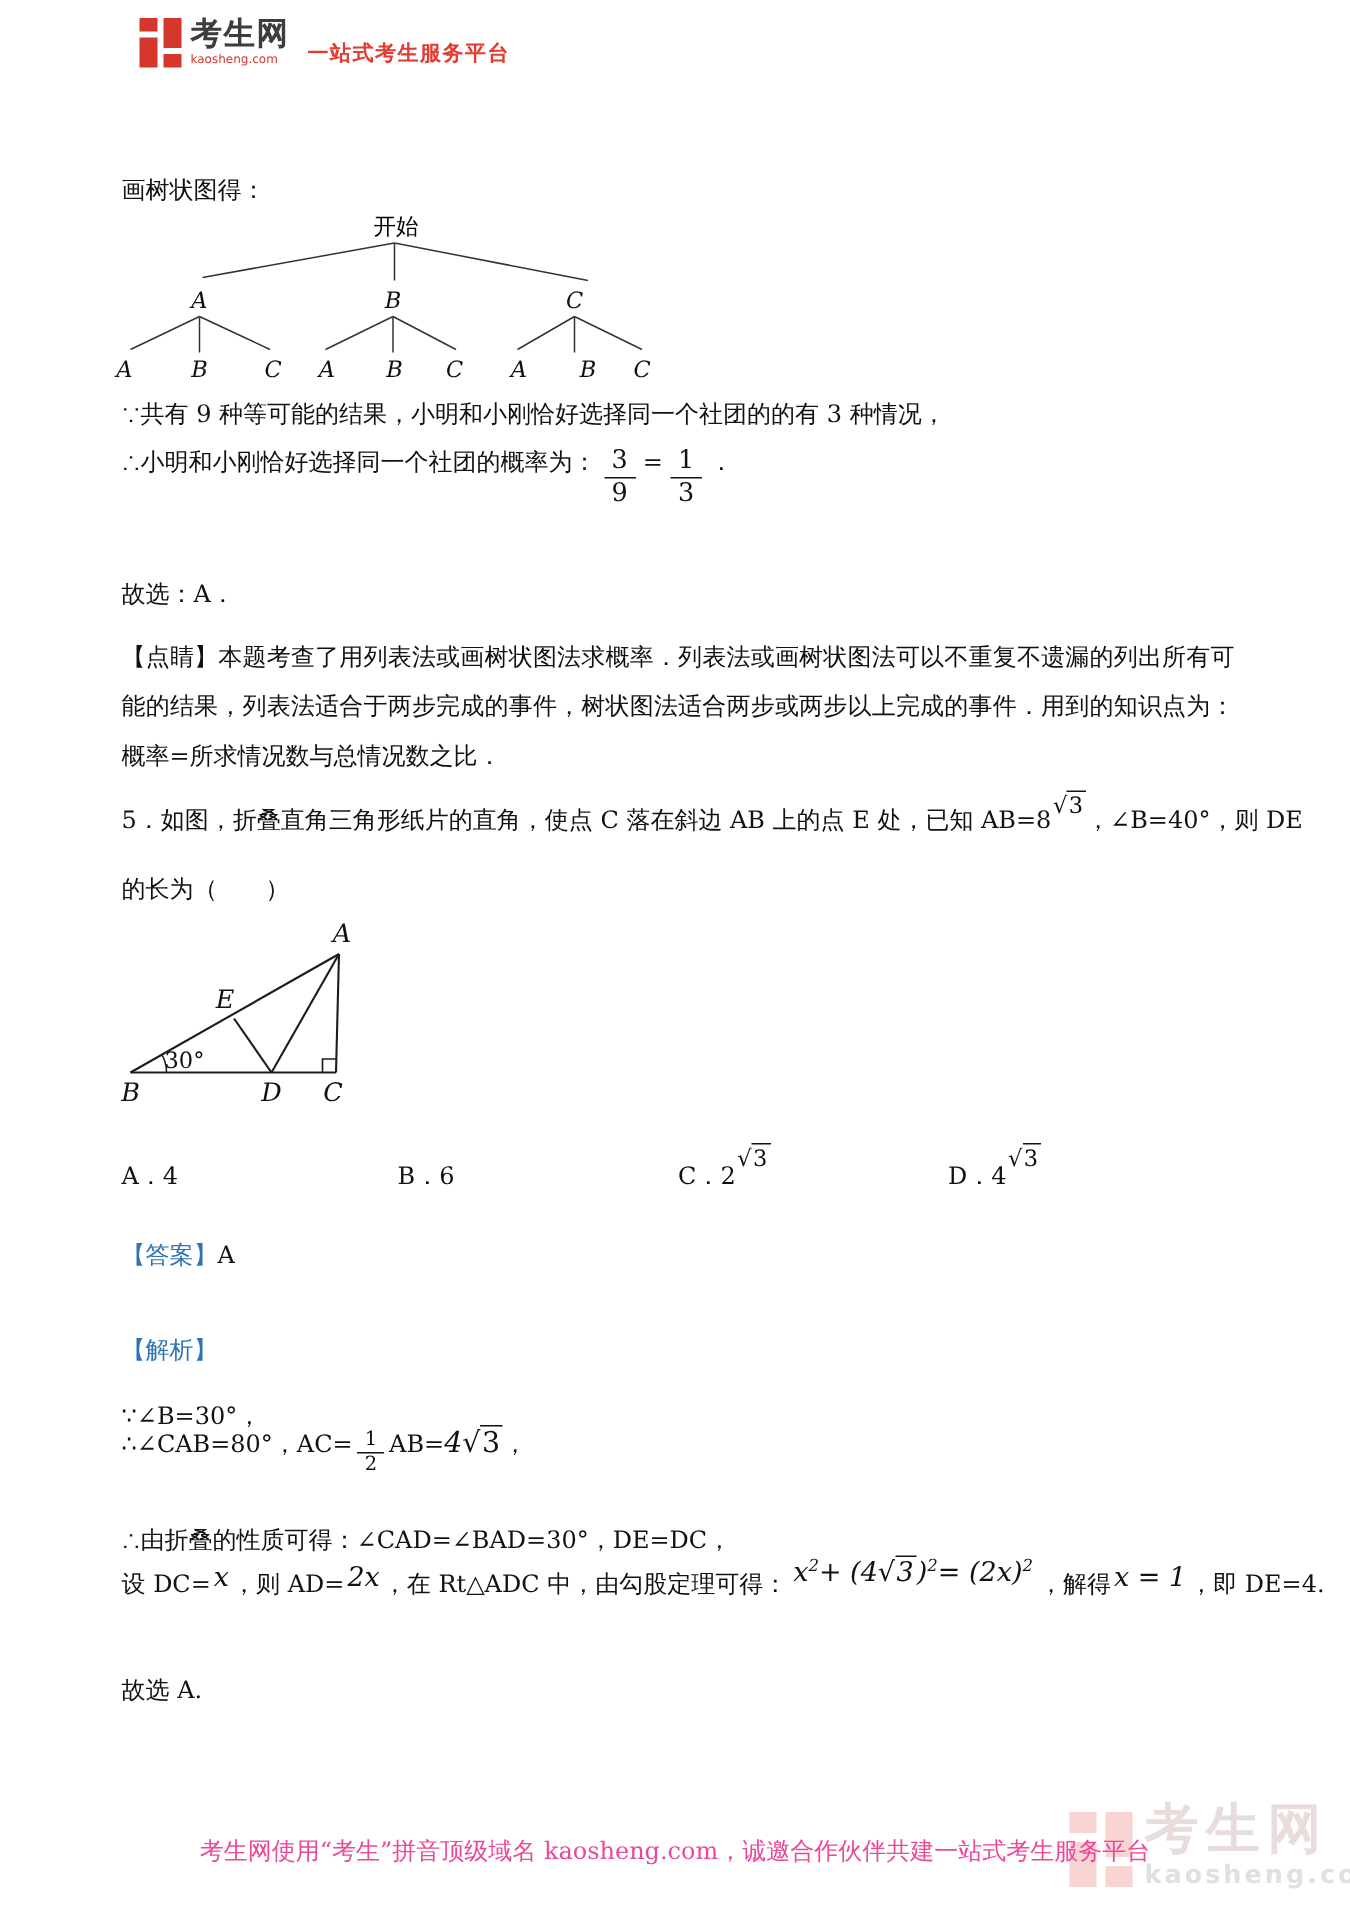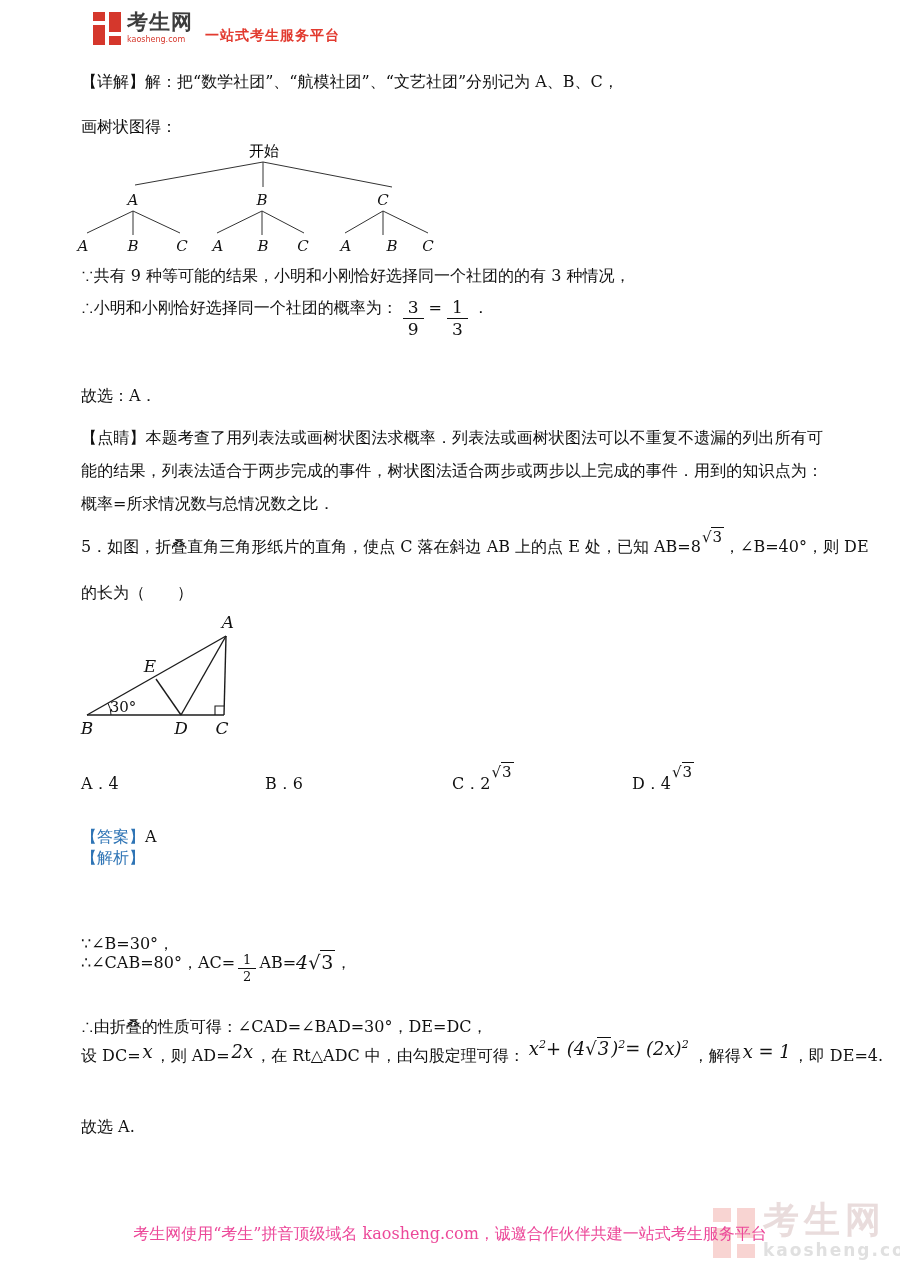--- a/index.html
+++ b/index.html
@@ -70,21 +70,20 @@
       <i class="b3" style="background:#d5372c"></i>
         <i class="b4" style="background:#d5372c"></i>
     </span>
     <span class="brand-col">
       <div class="brand-cn">考生网</div>
       <div class="brand-dom" style="color:#d5372c">kaosheng.com</div>
     </span>
     <span class="slogan" style="color:#e23b30">一站式考生服务平台</span>
   </div>
 
-  <div class="abs para" style="top:72px">【详解】解：把“数学社团”、“航模社团”、“文艺社团”分别记为 A、B、C，</div>
   <div class="abs para" style="top:117px">画树状图得：</div>
 
   <svg class="abs" style="left:70px;top:141px" width="380" height="114" viewBox="0 0 380 114">
     <g stroke="#333" stroke-width="1">
       <line x1="193" y1="21" x2="65" y2="44"></line>
       <line x1="193" y1="21" x2="193" y2="46"></line>
       <line x1="193" y1="21" x2="322" y2="46"></line>
       <line x1="63" y1="70" x2="17" y2="92"></line>
       <line x1="63" y1="70" x2="63" y2="94"></line>
       <line x1="63" y1="70" x2="110" y2="92"></line>
@@ -184,21 +183,21 @@
       <span class="rad sup-rad">
           <span>√</span>
           <span class="rv">3</span>
         </span>
     </span>
   </div>
 
   <div class="abs para" style="top:827px">
     <span class="marker" style="color:#2e74b5">【答案】</span><span>A</span>
   </div>
-  <div class="abs para" style="top:848px">
+  <div class="abs para" style="top:890px">
     <span class="marker" style="color:#2e74b5">【解析】</span>
   </div>
 
   <div class="abs para" style="top:934px">∵∠B=30°，</div>
 
   <div class="abs para flexline" style="top:953px;height:52px">
     <span>∴∠CAB=80°，AC=</span>
     <span class="frac small">
       <span class="num">1</span>
       <span class="den">2</span>

